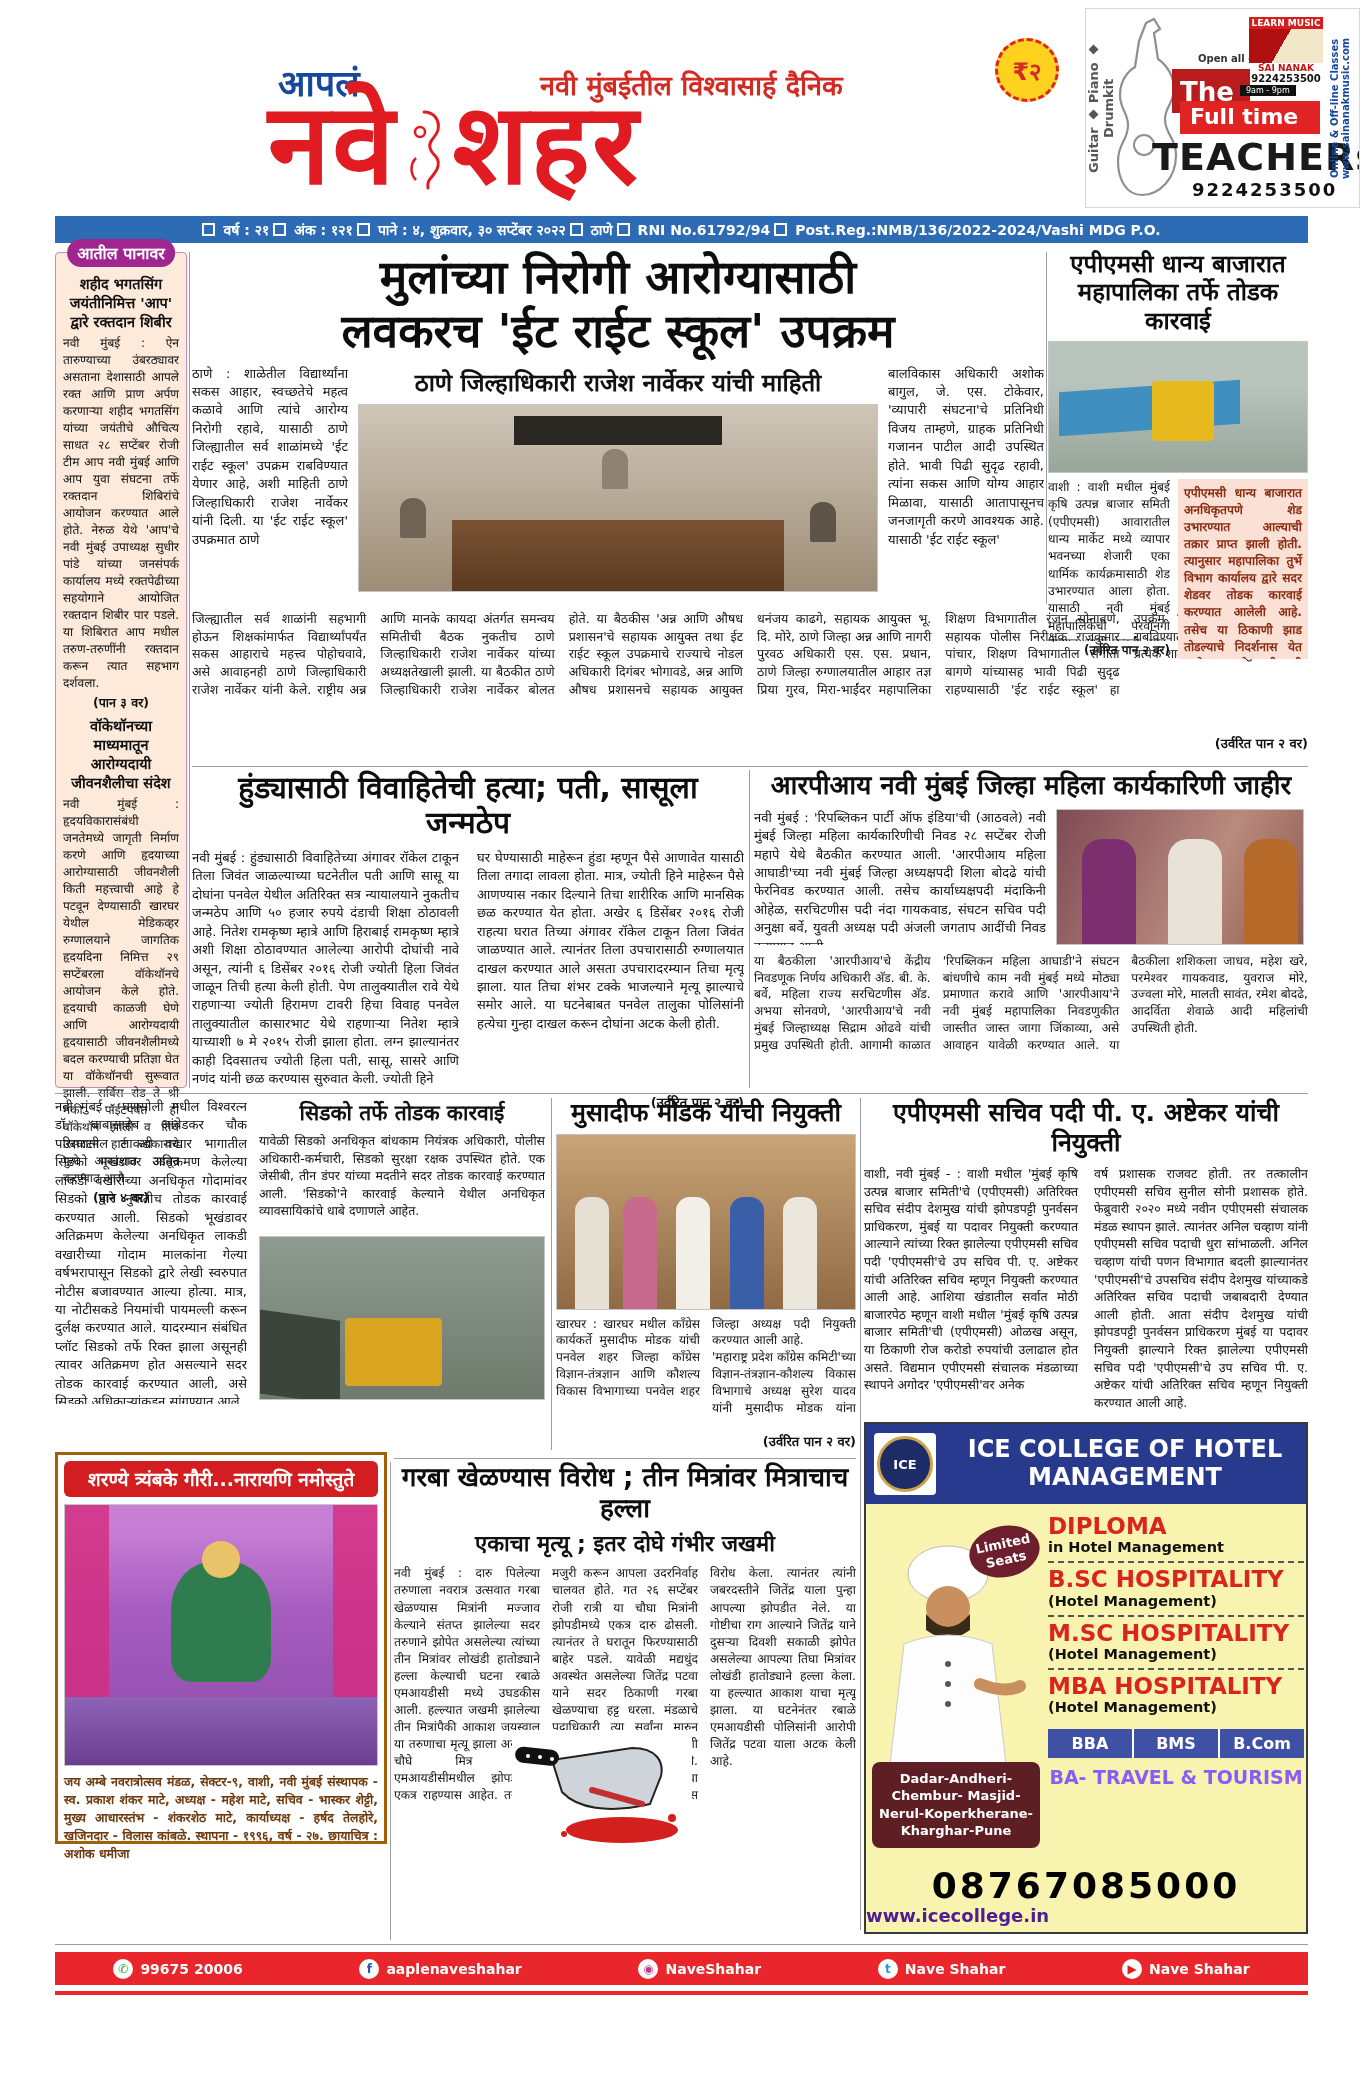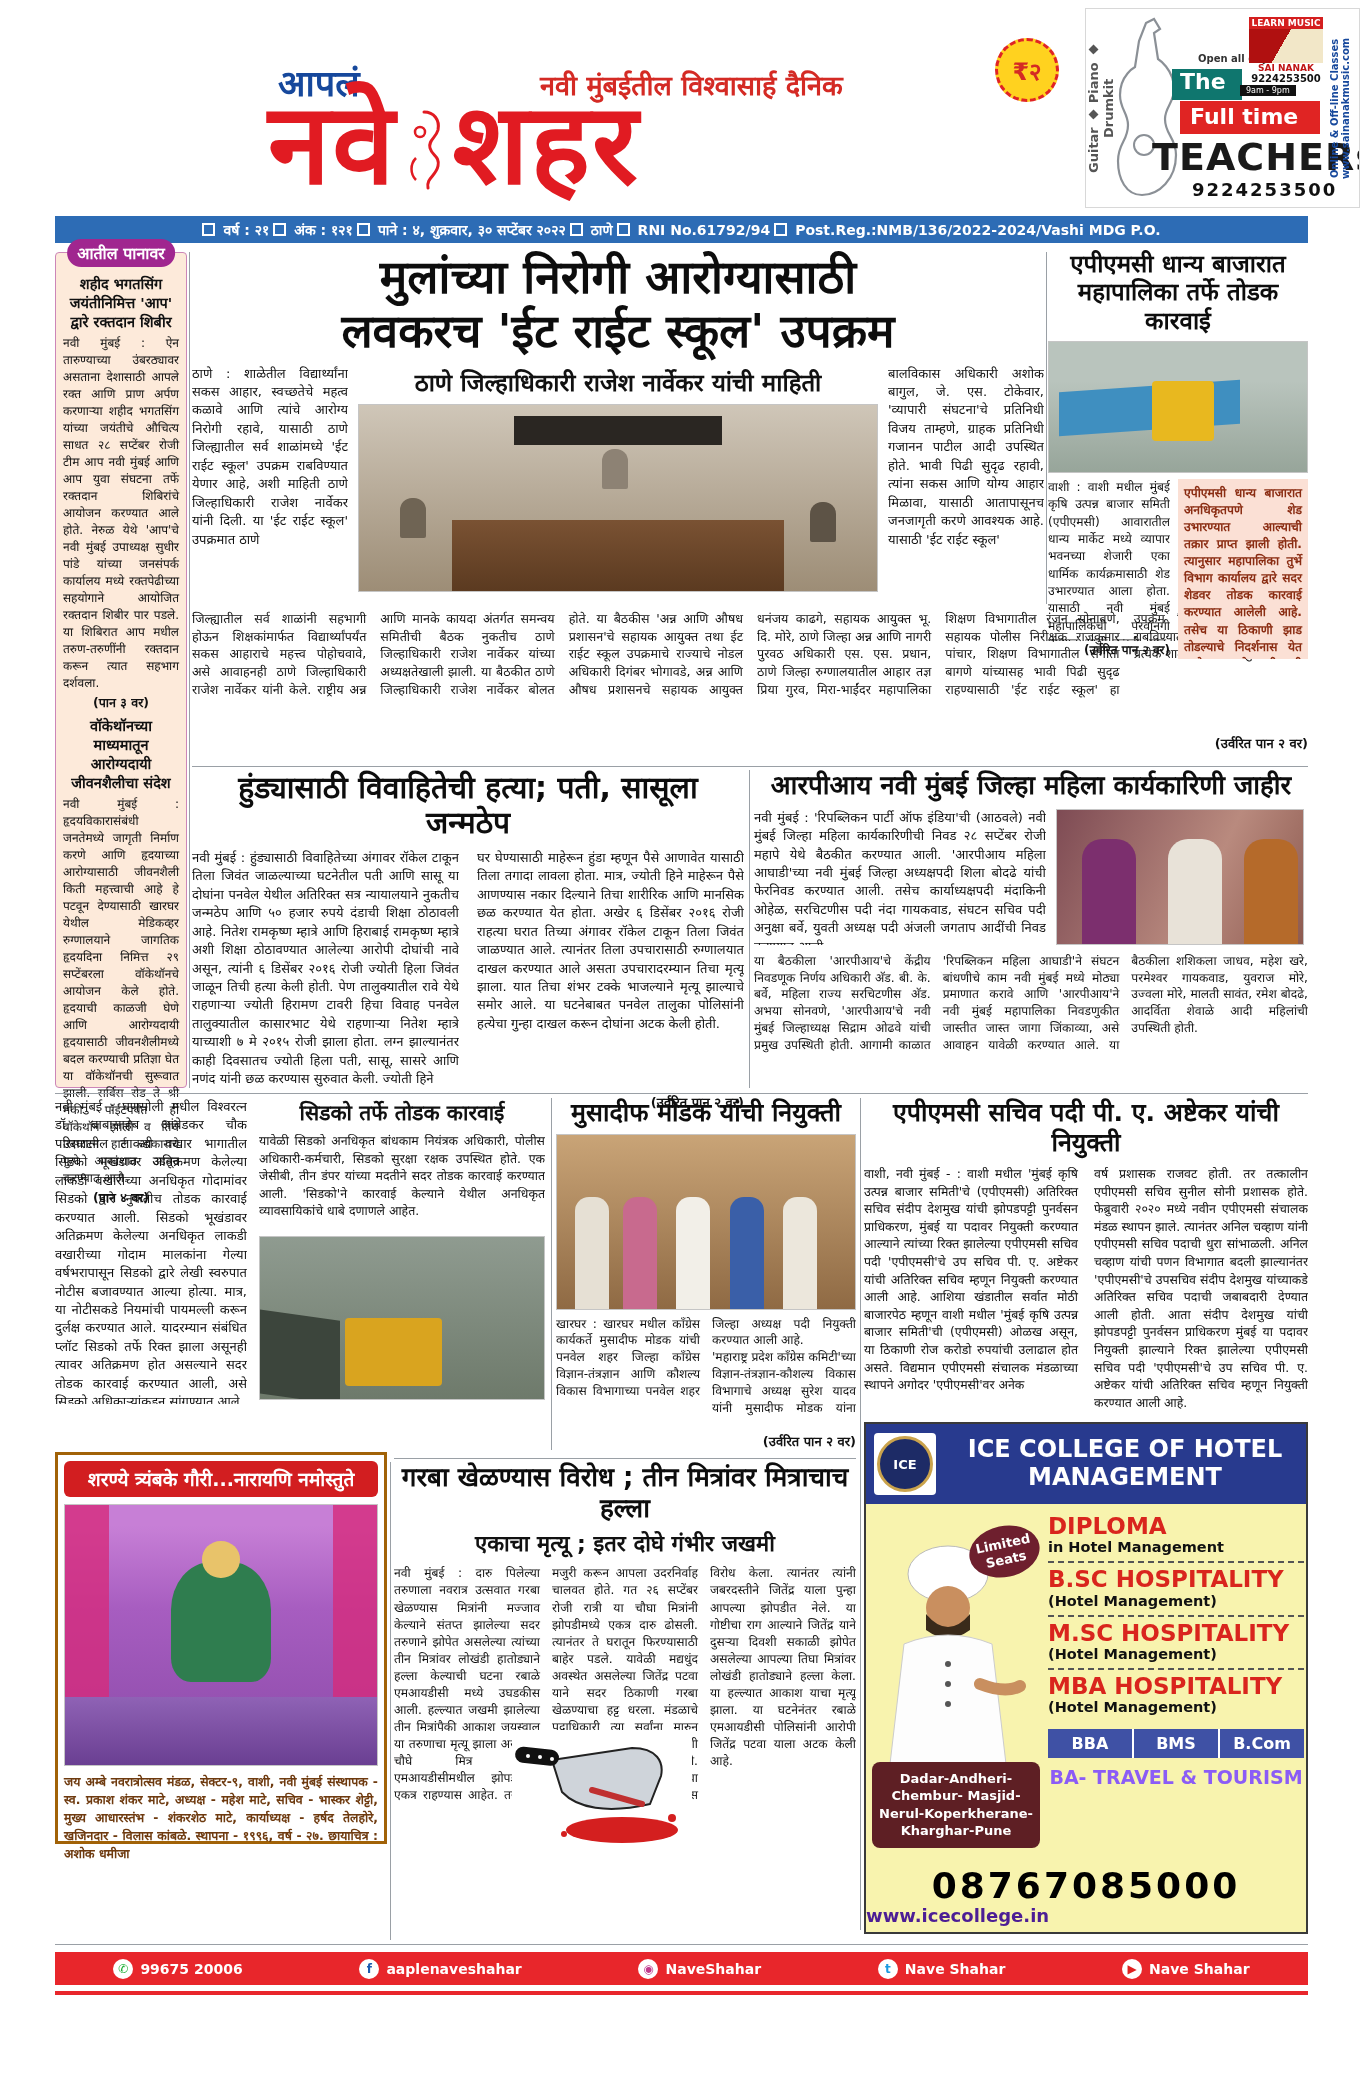--- a/index.html
+++ b/index.html
@@ -17,22 +17,22 @@
      color:#e11b22;font-weight:800;font-size:112px;line-height:1.05;letter-spacing:2px;}
   .ganesh{width:44px;height:96px;margin-bottom:6px;}
   
   .music-ad{position:absolute;left:1085px;top:8px;width:273px;height:198px;background:#fff;
      border:1px solid #d8d8d8;display:flex;font-size:11px;overflow:hidden;}
   .vtext{writing-mode:vertical-rl;transform:rotate(180deg);text-align:center;}
   .ma-left{width:24px;color:#555;font-weight:800;font-size:13px;padding:2px 0;}
   .ma-main{position:relative;flex:1;}
   .ma-right{width:30px;color:#16489c;font-weight:700;display:flex;}
   .ma-open{position:absolute;left:88px;top:44px;font-size:10px;font-weight:800;color:#333;}
-  .ma-the{position:absolute;left:62px;top:60px;background:#0f766e;color:#fff;font-weight:800;
-     font-size:22px;padding:0 16px 6px 8px;}
+  .ma-the{position:absolute;left:62px;top:60px;background:#b91c1c;color:#fff;font-weight:800;
+     font-size:26px;padding:8px 16px 6px 8px;}
   .ma-hours{position:absolute;left:130px;top:76px;background:#111;color:#fff;font-size:8px;padding:1px 6px;}
   .ma-full{position:absolute;left:70px;top:92px;background:#e02423;color:#fff;font-weight:800;
      font-size:22px;padding:3px 22px 5px 10px;}
   .ma-teachers{position:absolute;left:42px;top:126px;font-size:38px;font-weight:800;color:#1a1a1a;
      letter-spacing:1px;}
   .ma-phone{position:absolute;left:82px;top:170px;font-size:18px;font-weight:800;color:#111;letter-spacing:2px;}
   .ma-logo{position:absolute;right:6px;top:8px;width:74px;text-align:center;}
   .ma-learn{background:#d41f1f;color:#fff;font-weight:800;font-size:9px;padding:1px 2px;}
   .ma-logoimg{height:34px;background:linear-gradient(120deg,#b01010 45%,#f2e7c8 45%);}
   .ma-brand{color:#c01616;font-weight:800;font-size:9px;}

